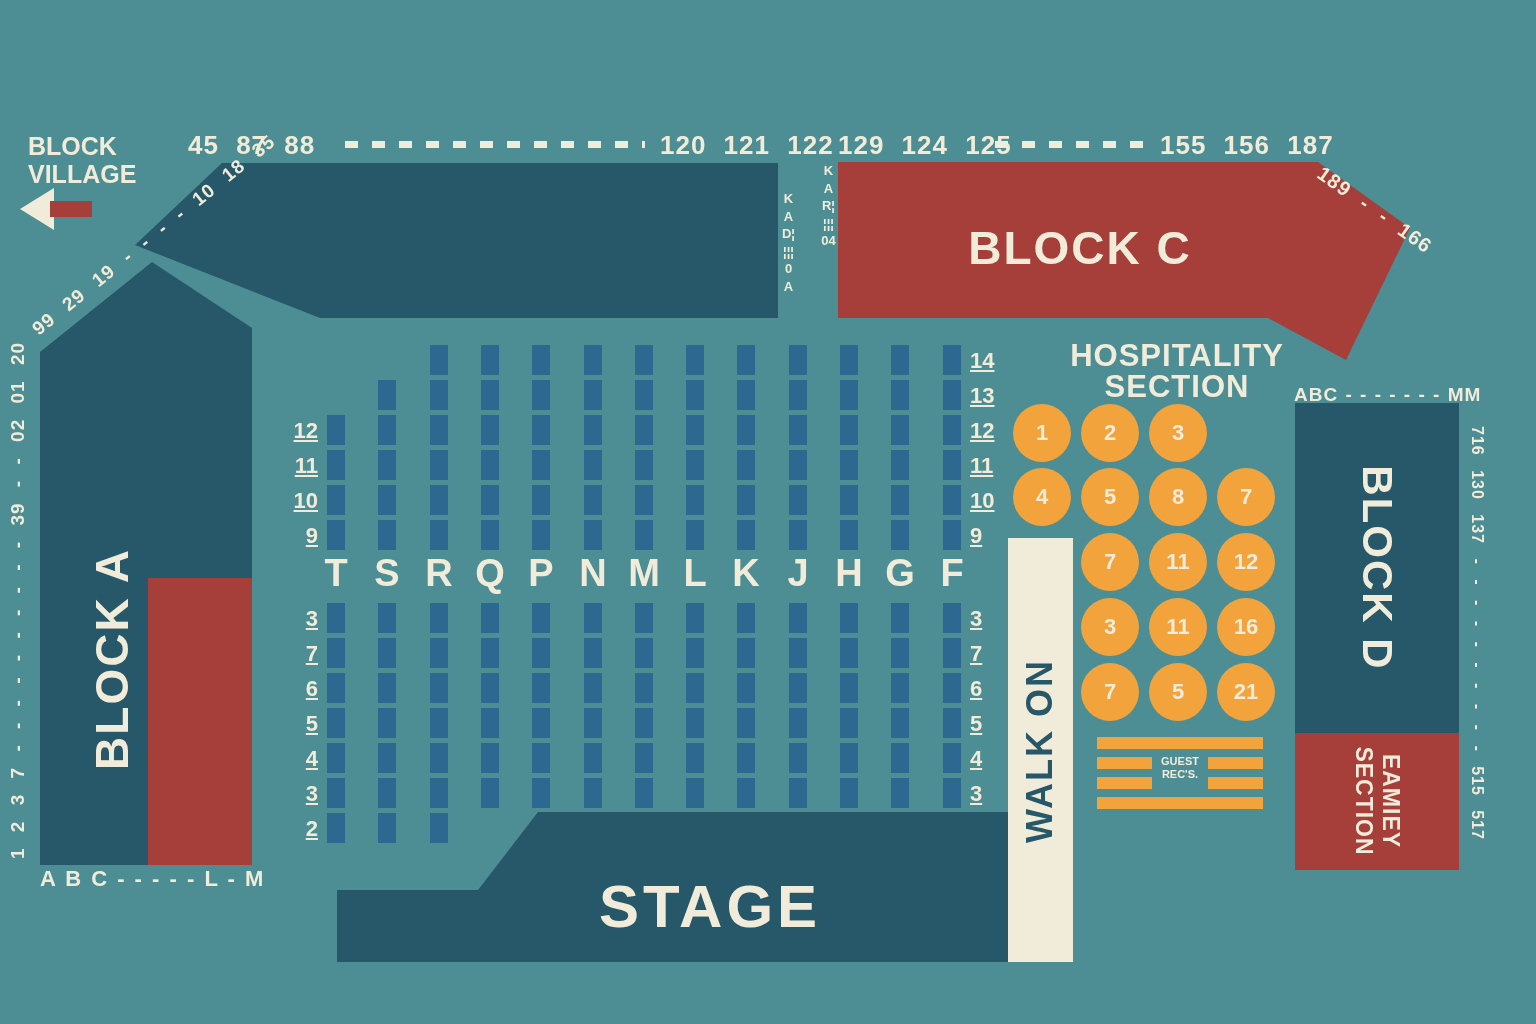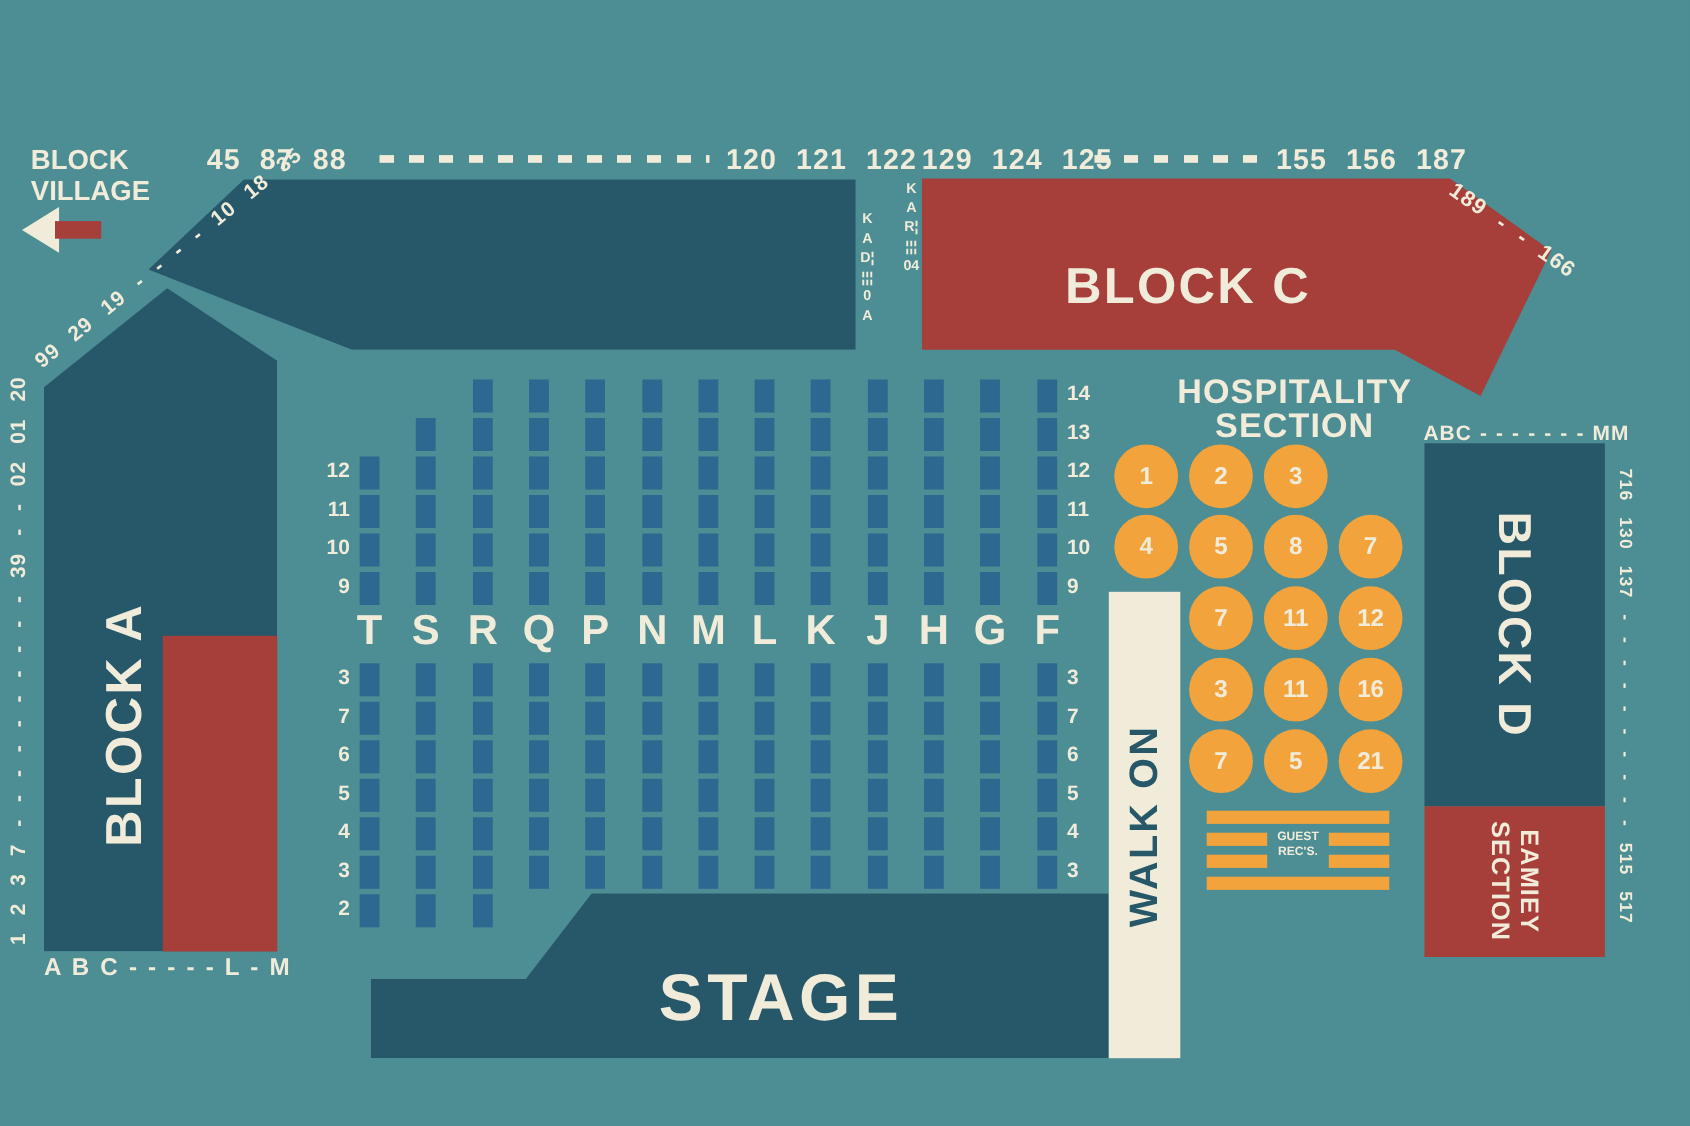--- a/index.html
+++ b/index.html
@@ -8,21 +8,21 @@
   }
   html,body{margin:0;padding:0;background:var(--c-bg);}
   #plan{position:relative;width:1536px;height:1024px;overflow:hidden;background:var(--c-bg);
         font-family:"Liberation Sans","DejaVu Sans",sans-serif;color:var(--c-cream);font-weight:bold;}
   .abs{position:absolute;}
   .shape{position:absolute;background:var(--c-dark);}
   .redshape{position:absolute;background:var(--c-red);}
   .blocklabel{position:absolute;text-align:center;font-size:46px;letter-spacing:2px;color:var(--c-cream);}
   .axis{position:absolute;font-size:26px;letter-spacing:1px;word-spacing:9px;white-space:nowrap;}
   .hdash{position:absolute;height:7px;background:repeating-linear-gradient(90deg,var(--c-cream) 0 13px,transparent 13px 27px);}
-  .smallnum{position:absolute;font-size:19px;}
+  .smallnum{position:absolute;font-size:22px;text-decoration:underline;}
   .rowletter{position:absolute;font-size:38px;text-align:center;width:52px;}
   .seat{position:absolute;width:18px;height:30px;background:var(--c-seat);}
   .circle{position:absolute;width:58px;height:58px;border-radius:50%;background:var(--c-orange);
           display:flex;align-items:center;justify-content:center;font-size:22px;color:var(--c-cream);}
   .vchars{position:absolute;width:15px;font-size:13px;line-height:17.5px;word-break:break-all;letter-spacing:0;text-align:center;}
   .stripe{position:absolute;height:12px;background:var(--c-orange);}
   .rot{transform-origin:center center;}
 </style>
 </head>
 <body>
@@ -34,21 +34,21 @@
     <div>VILLAGE</div>
   </div>
   <div class="abs" style="left:20px;top:188px;width:70px;height:42px;">
     <div class="abs" style="left:0;top:0;width:34px;height:42px;background:var(--c-cream);clip-path:polygon(100% 0,100% 100%,0 50%);"></div>
     <div class="abs" style="left:30px;top:13px;width:42px;height:16px;background:var(--c-red);"></div>
   </div>
 
   <div class="shape" style="left:135px;top:163px;width:643px;height:157px;clip-path:polygon(87px 0,643px 0,643px 155px,185px 155px,0 82px);"></div>
 
   <div class="redshape" style="left:838px;top:162px;width:572px;height:200px;clip-path:polygon(0 0,480px 0,572px 66px,508px 198px,430px 156px,0 156px);"></div>
-  <div class="blocklabel" style="left:930px;top:232px;width:300px;">BLOCK C</div>
+  <div class="blocklabel" style="left:930px;top:221px;width:300px;">BLOCK C</div>
 
   <div class="shape" style="left:40px;top:262px;width:212px;height:603px;clip-path:polygon(0 90px,112px 0,212px 66px,212px 603px,0 603px);"></div>
   <div class="redshape" style="left:148px;top:578px;width:104px;height:287px;"></div>
   <div class="blocklabel rot" style="left:-73px;top:632px;width:370px;transform:rotate(-90deg);">BLOCK A</div>
 
   <div class="axis" style="left:188px;top:130px;">45 87 88</div>
   <div class="hdash" style="left:345px;top:141px;width:300px;"></div>
   <div class="axis" style="left:660px;top:130px;">120 121 122</div>
 
   <div class="axis" style="left:838px;top:130px;">129 124 125</div>

